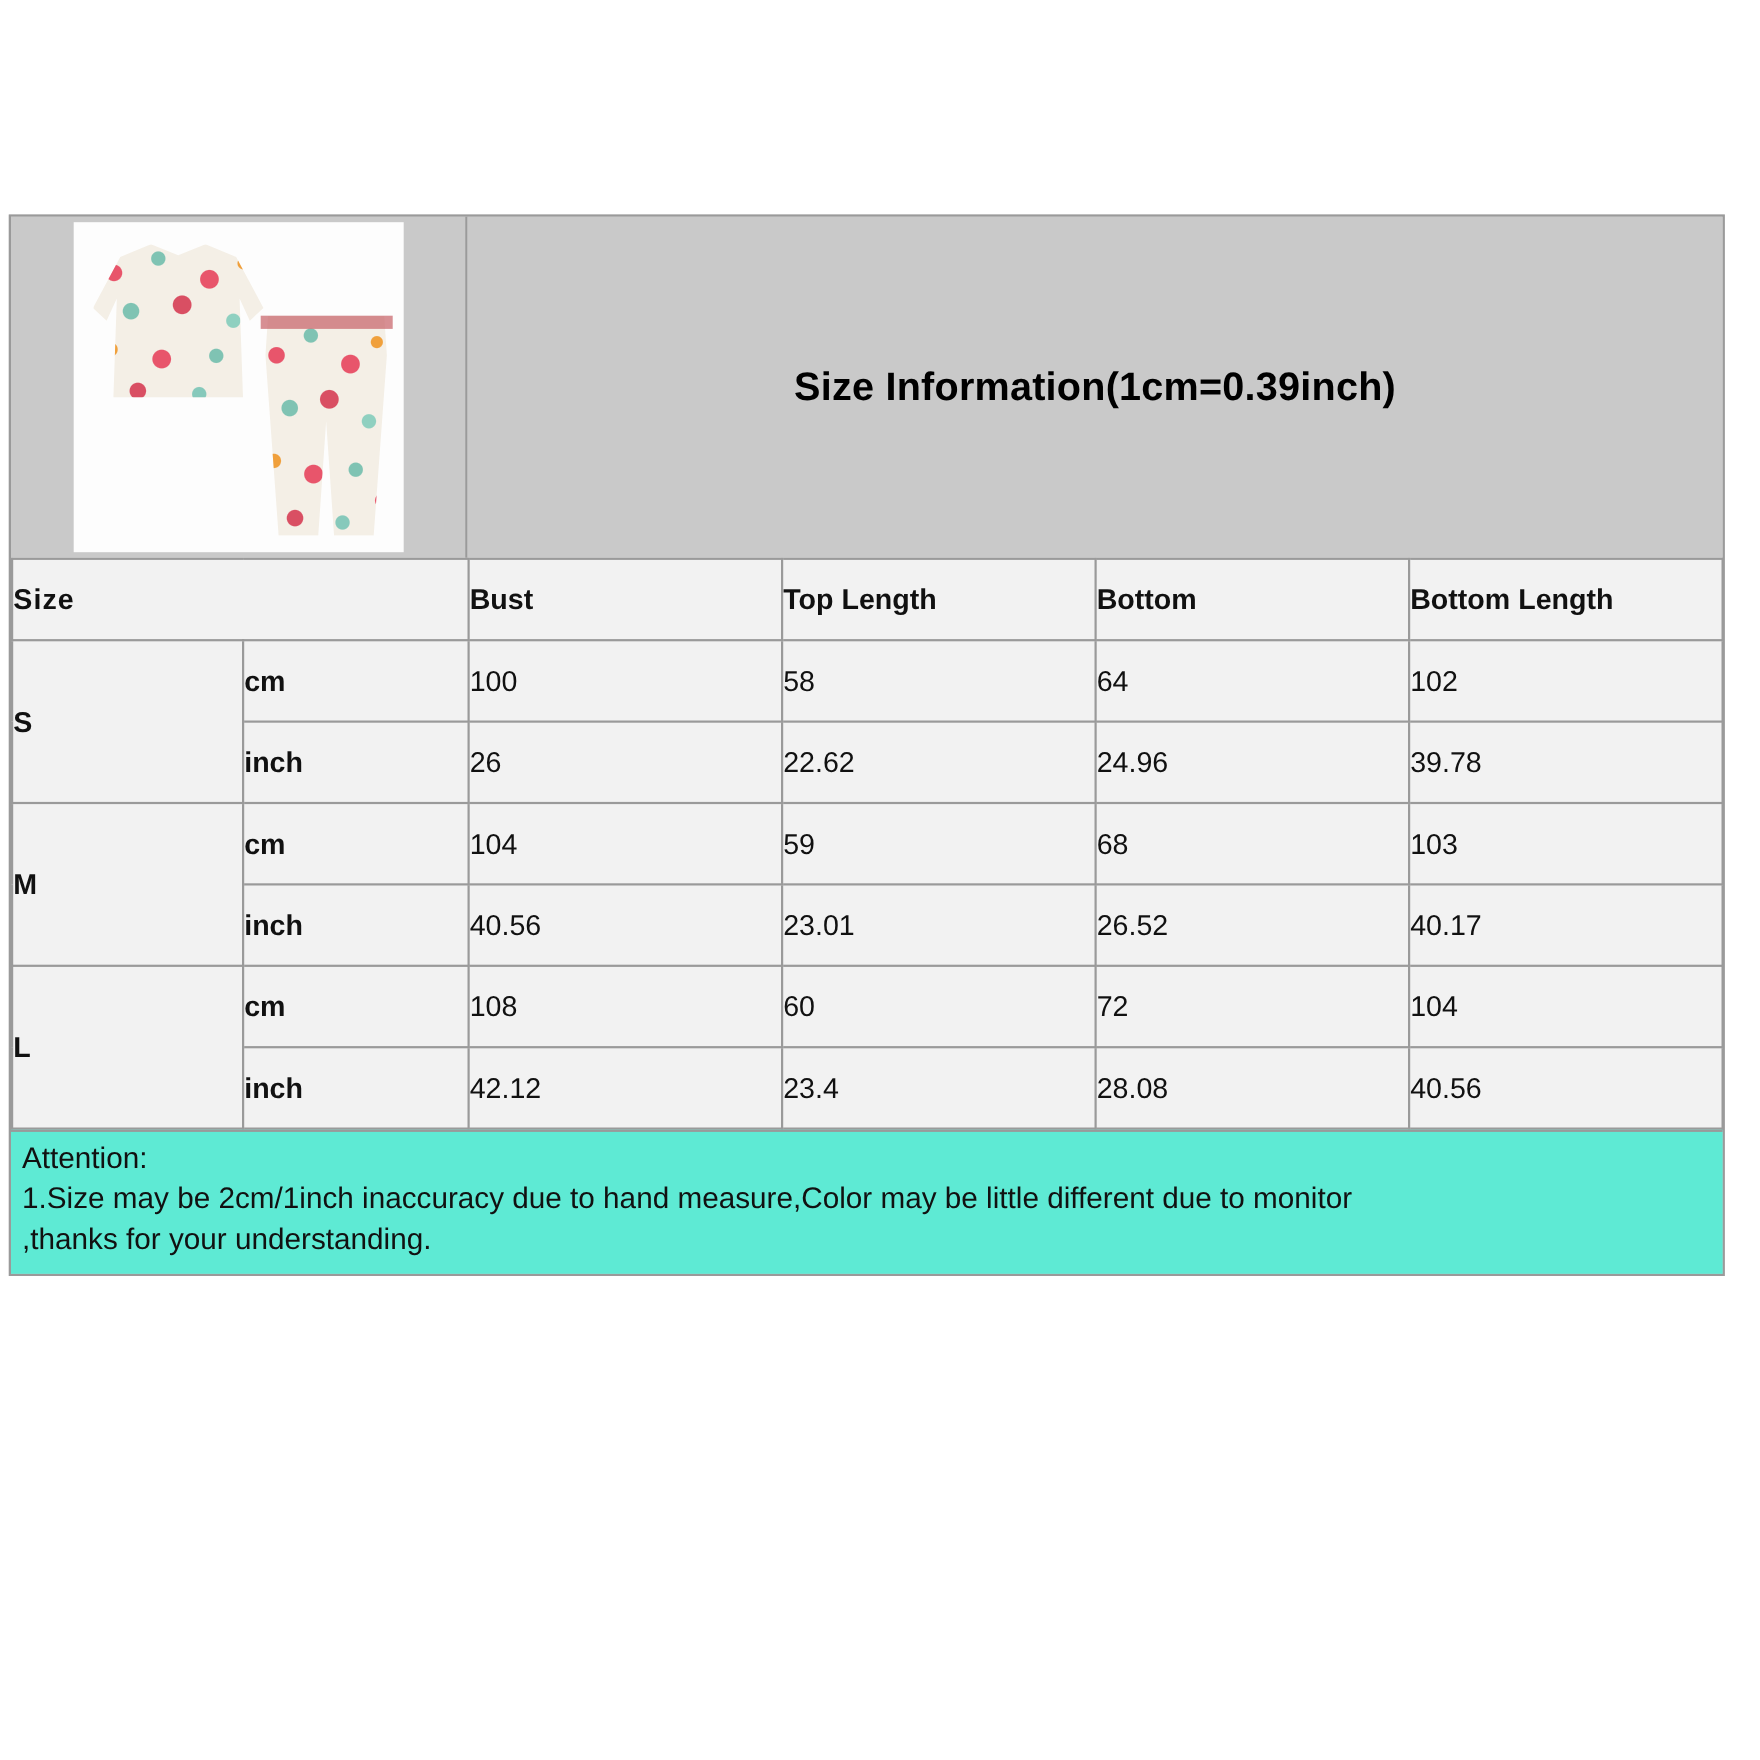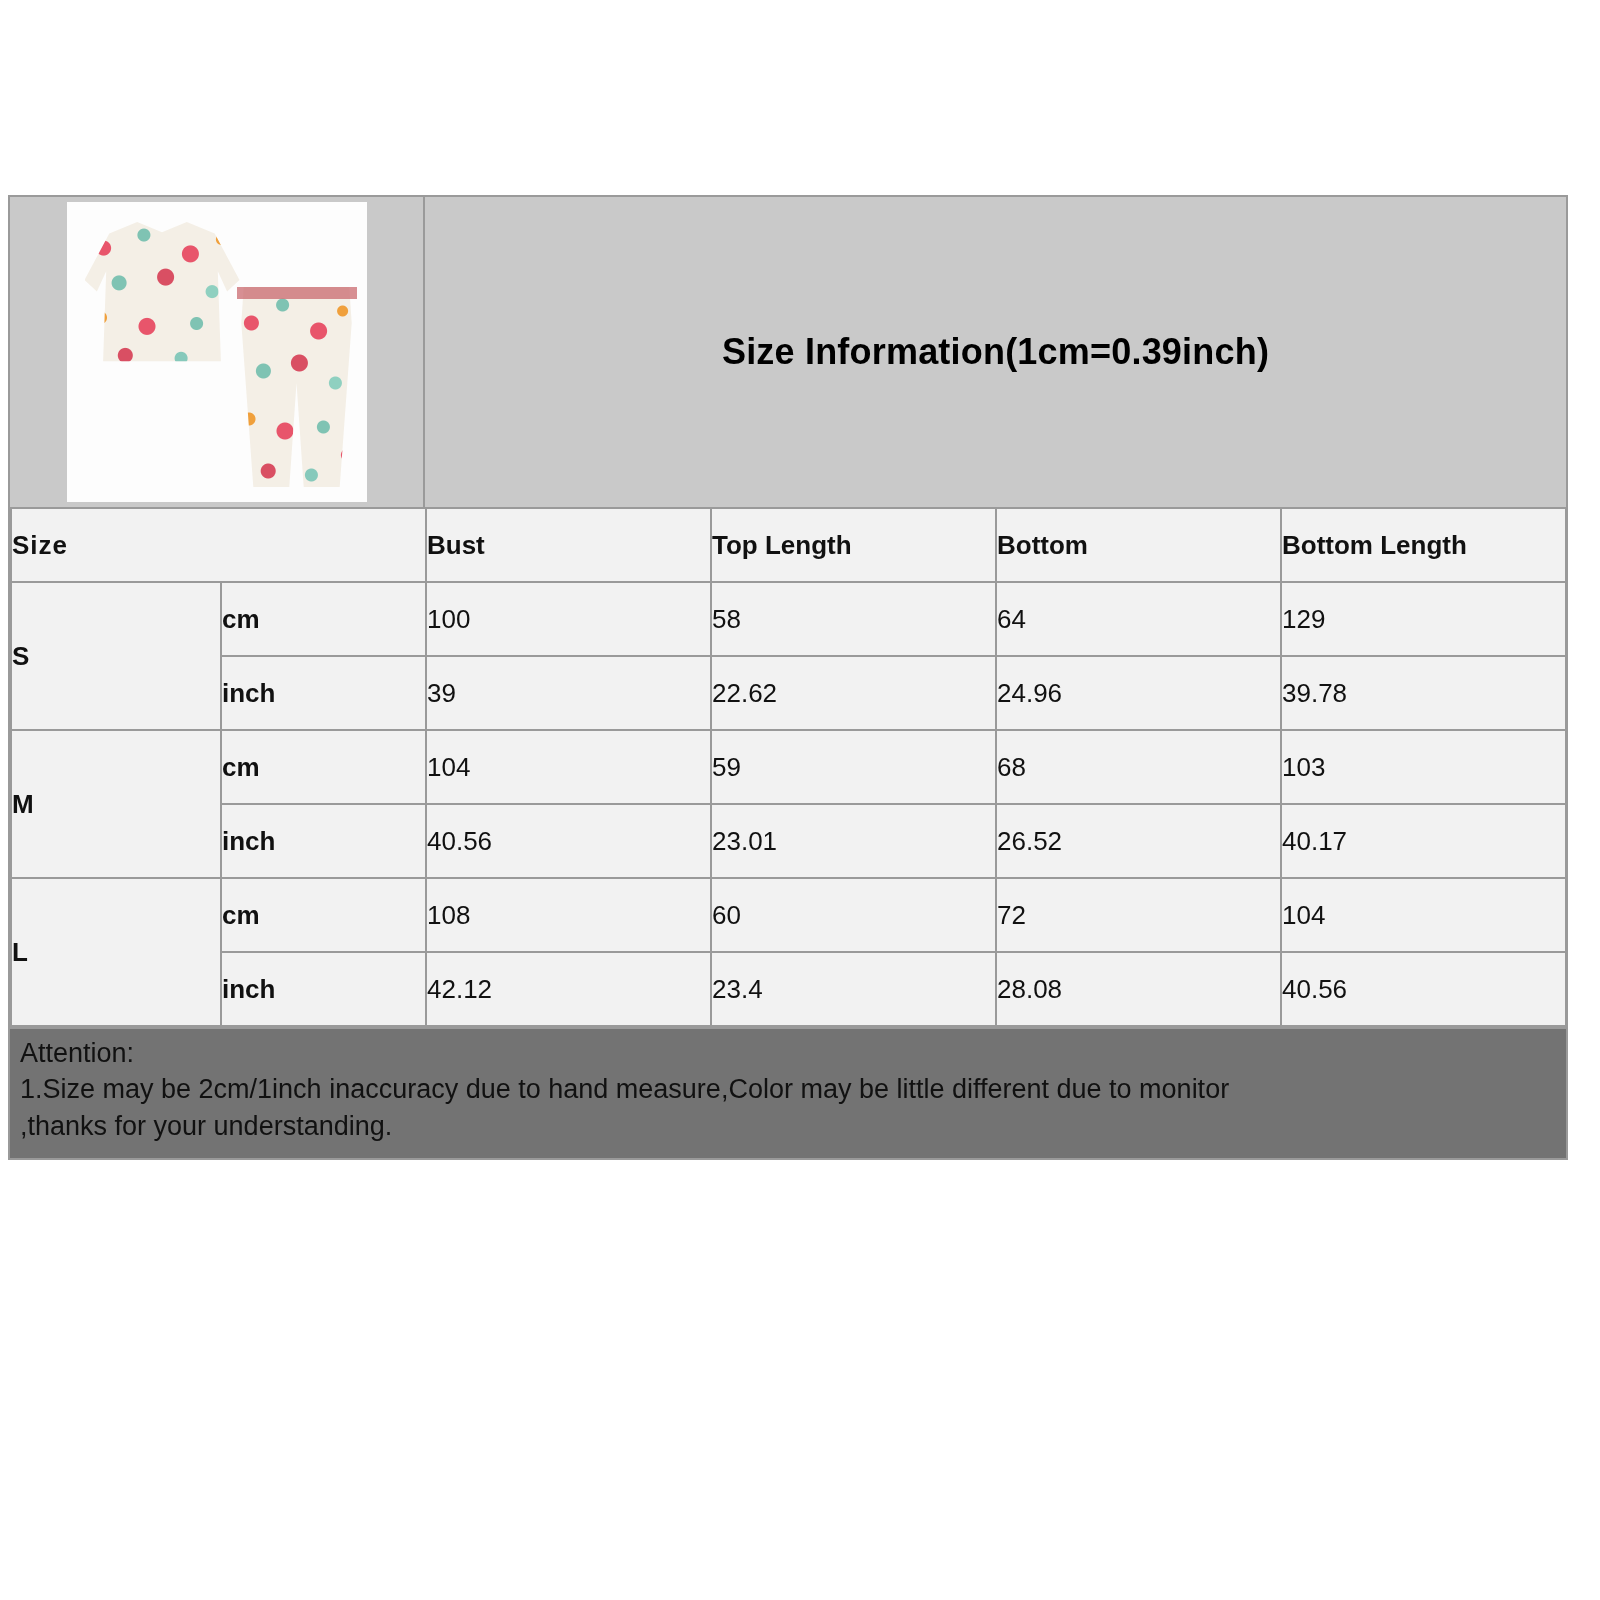--- a/index.html
+++ b/index.html
@@ -113,21 +113,21 @@
     font-size: 27px;
   }
 
   
   col.c-size  { width: 210px; }
   col.c-unit  { width: 205px; }
   col.c-data  { width: 285px; }
 
   
   .attention {
-    background: #737373;
+    background: #5eead4;
     border-top: 2px solid #9a9a9a;
     padding: 6px 10px 14px 10px;
     box-sizing: border-box;
   }
   .attention .line {
     font-size: 27px;
     line-height: 1.35;
     color: #111111;
     white-space: pre-wrap;
   }
@@ -214,25 +214,25 @@
           <td class="hdr">Bottom</td>
           <td class="hdr">Bottom Length</td>
         </tr>
 
         <tr>
           <td class="size-label" rowspan="2">S</td>
           <td class="unit">cm</td>
           <td class="val">100</td>
           <td class="val">58</td>
           <td class="val">64</td>
-          <td class="val">129</td>
+          <td class="val">102</td>
         </tr>
         <tr>
           <td class="unit">inch</td>
-          <td class="val">39</td>
+          <td class="val">26</td>
           <td class="val">22.62</td>
           <td class="val">24.96</td>
           <td class="val">39.78</td>
         </tr>
 
         <tr>
           <td class="size-label" rowspan="2">M</td>
           <td class="unit">cm</td>
           <td class="val">104</td>
           <td class="val">59</td>

